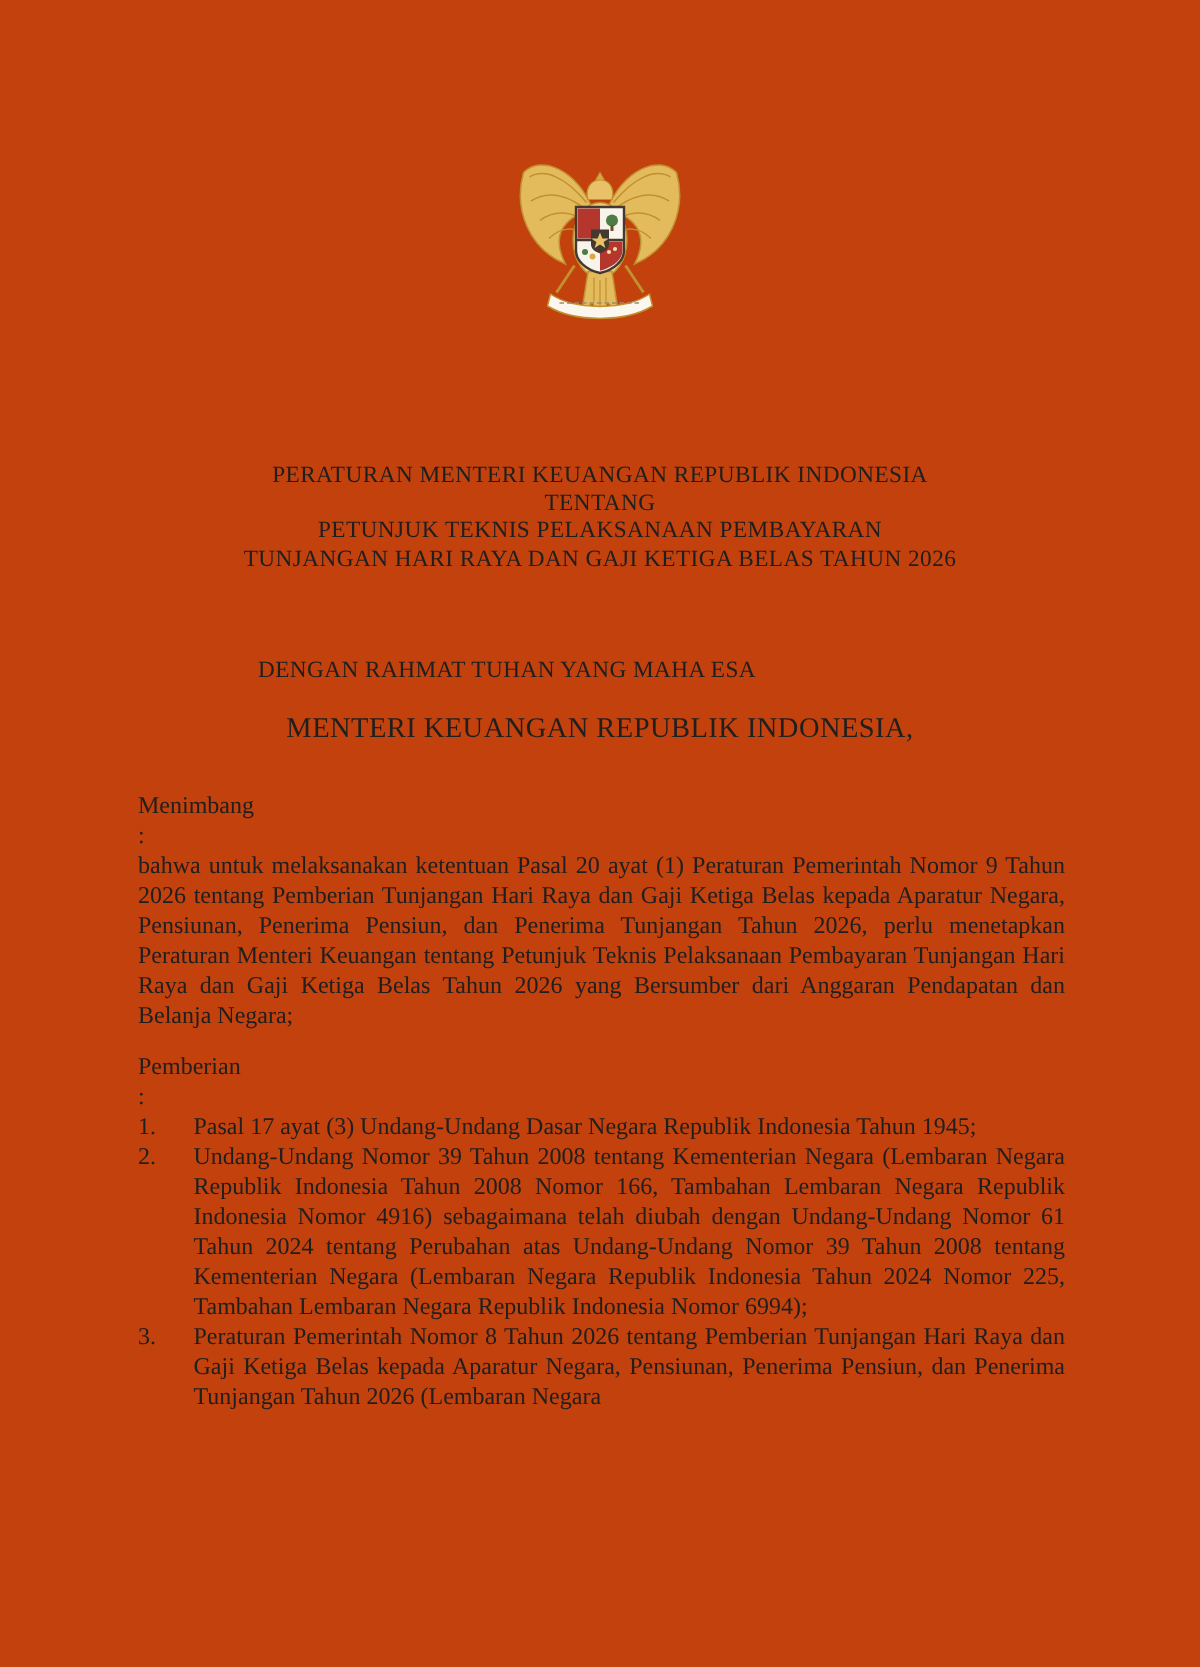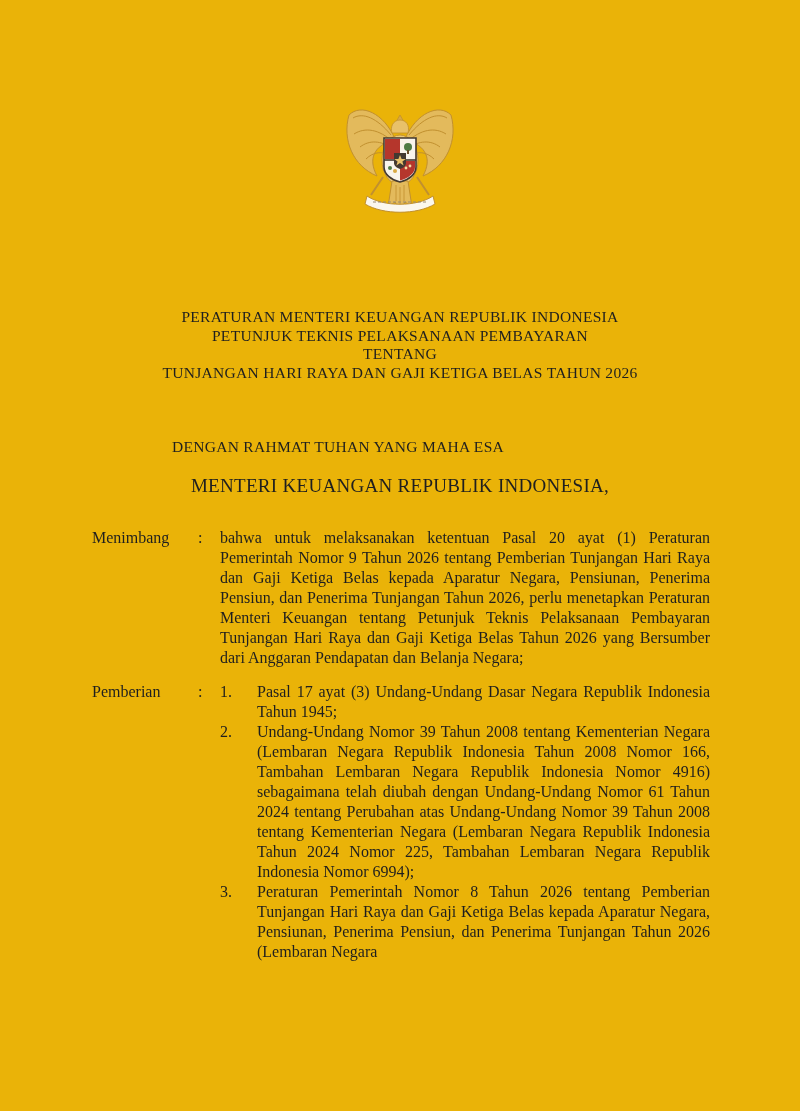--- a/index.html
+++ b/index.html
@@ -2,21 +2,21 @@
 <html><head>
 <meta charset="utf-8">
 <style>
   * { margin: 0; padding: 0; box-sizing: border-box; }
   html, body { background: #e8e8e8; }
   .page {
     position: relative;
     width: 800px;
     height: 1111px;
     margin: 0 auto;
-    background: #eab308;
+    background: #c2410c;
     color: #1f1f1f;
     font-family: "Liberation Serif", "DejaVu Serif", serif;
     overflow: hidden;
     text-decoration: underline;
   }
   .emblem {
     position: absolute;
     left: 343px;
     top: 93px;
     width: 114px;
@@ -52,21 +52,21 @@
     letter-spacing: 0.3px;
   }
   .content {
     position: absolute;
     left: 92px;
     top: 528px;
     width: 618px;
     font-size: 16px;
     line-height: 20px;
   }
-  .clause { display: flex; align-items: flex-start; }
+  .clause { display: flex; align-items: flex-start; flex-direction: column; }
   .clause-label { width: 106px; flex: none; }
   .clause-colon { width: 22px; flex: none; }
   .clause-body { flex: 1; text-align: justify; }
   .clause + .clause { margin-top: 14px; }
   .law-list { list-style: none; }
   .law-item { display: flex; align-items: flex-start; }
   .law-item-num { width: 37px; flex: none; }
   .law-item-text { flex: 1; text-align: justify; }
 </style>
 </head>
@@ -111,22 +111,22 @@
       <path d="M51,60 L63,60 L63,70 C63,73 60,75 57,76 C54,75 51,73 51,70 Z" fill="#433930"></path>
       <path d="M57,62 L58.6,66 L62.8,66 L59.4,68.4 L60.6,72.4 L57,70 L53.4,72.4 L54.6,68.4 L51.2,66 L55.4,66 Z" fill="#E8C169"></path>
 
       <path d="M24,103 C40,114 74,114 90,103 L92,111 C74,122 40,122 22,111 Z" fill="#FBF7EE" stroke="#C1902F" stroke-width="1"></path>
       <path d="M30,109 L84,109" stroke="#9a8a76" stroke-width="1" stroke-dasharray="3 2" fill="none"></path>
     </svg>
   </div>
 
   <div class="title-block">
     <div>PERATURAN MENTERI KEUANGAN REPUBLIK INDONESIA</div>
+    <div>TENTANG</div>
     <div>PETUNJUK TEKNIS PELAKSANAAN PEMBAYARAN</div>
-    <div>TENTANG</div>
     <div>TUNJANGAN HARI RAYA DAN GAJI KETIGA BELAS TAHUN 2026</div>
   </div>
 
   <div class="invocation">DENGAN RAHMAT TUHAN YANG MAHA ESA</div>
 
   <div class="issuer">MENTERI KEUANGAN REPUBLIK INDONESIA,</div>
 
   <div class="content">
 
     <div class="clause">

